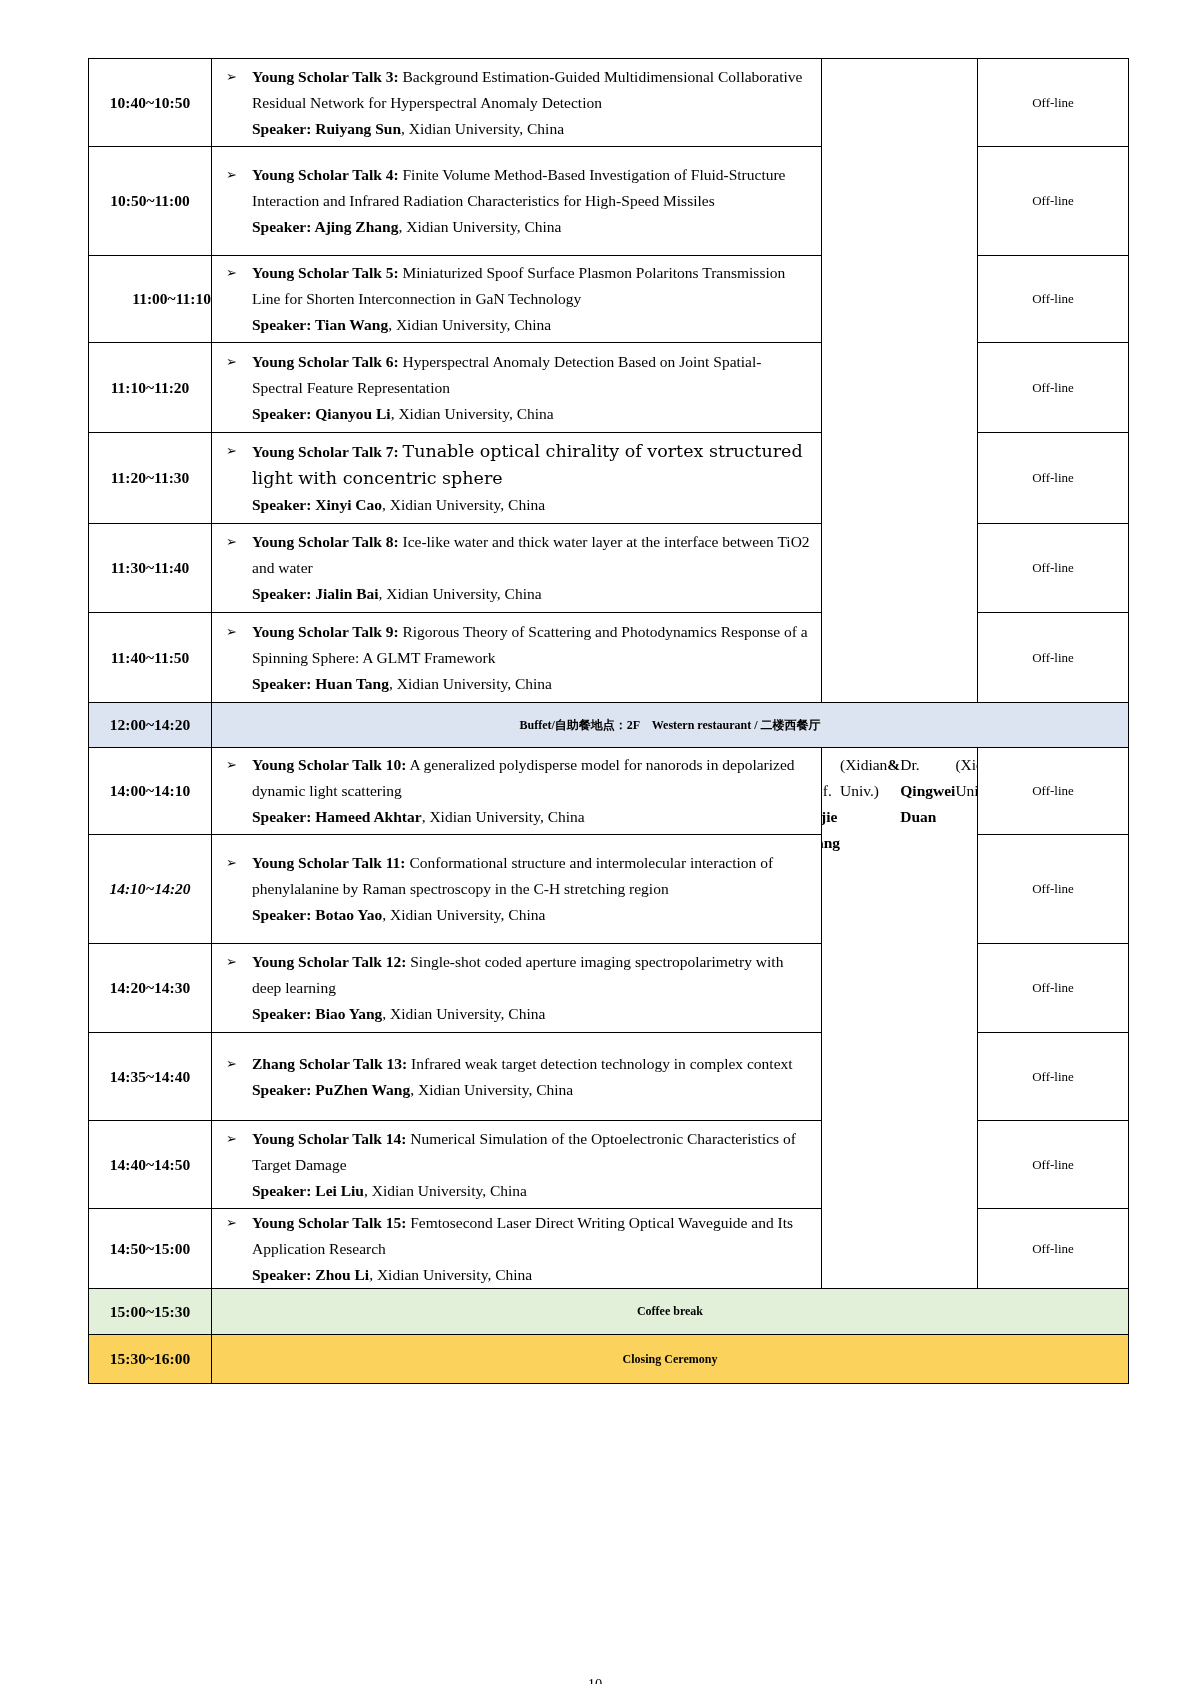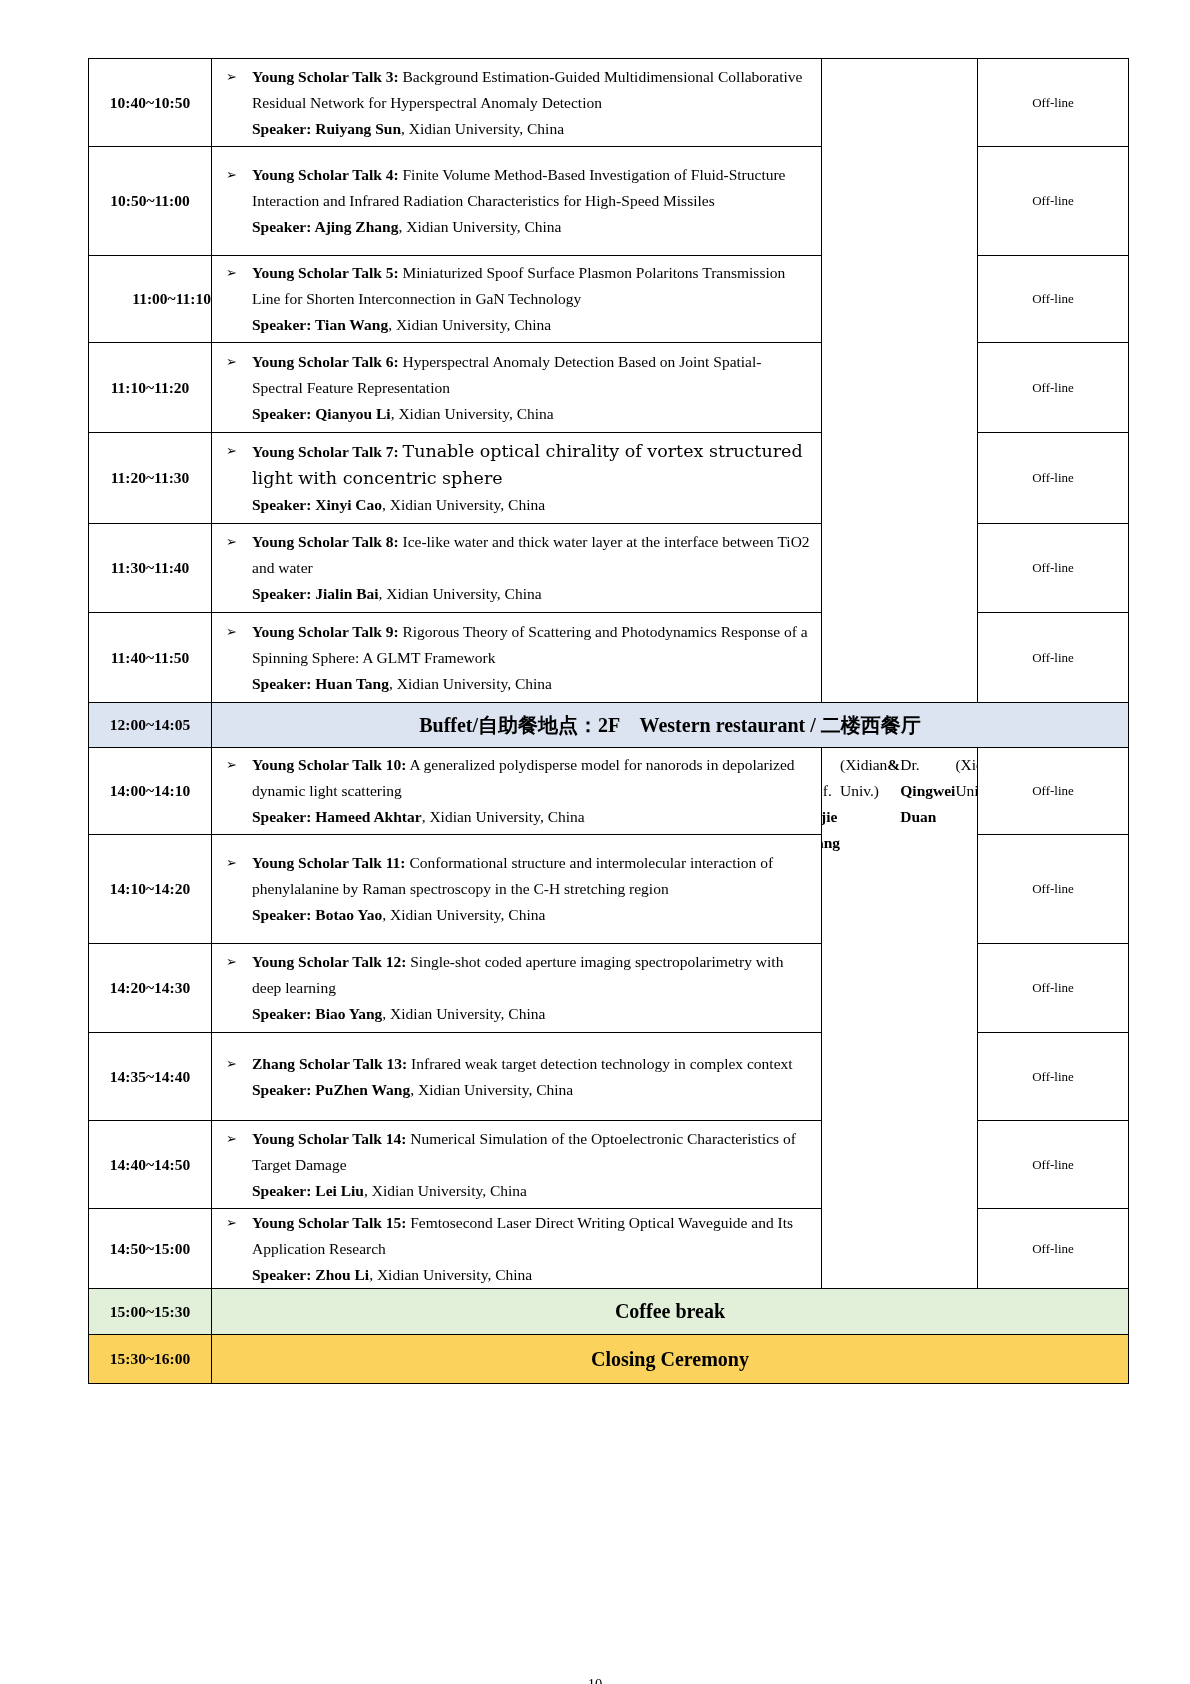--- a/index.html
+++ b/index.html
@@ -55,21 +55,21 @@
     font-size:13px;
   }
   .chair-cell{
     display:flex;flex-direction:row;justify-content:center;
     padding:4px 4px 4px 9px;
     font-size:15.5px;line-height:26px;
   }
   .banner-cell{
     grid-column:2 / 5;
     display:flex;align-items:center;justify-content:center;
-    font-weight:bold;font-size:20px;
+    font-weight:bold;font-size:12px;
     text-align:center;
   }
   .page-number{
     position:absolute;
     left:0;right:0;top:1676px;
     text-align:center;
     font-size:14.5px;
   }
 </style>
 </head>
@@ -83,21 +83,21 @@
 
     <div class="cell col-chair chair-cell" style="grid-row:9 / span 6;">
       <div><span>A. Prof. </span><b>Jiajie Wang</b></div>
       <div>(Xidian Univ.)</div>
       <div><b>&amp;</b></div>
       <div><span>Dr. </span><b>Qingwei Duan</b></div>
       <div>(Xidian Univ.)</div>
     </div>
 
     <div class="cell col-time time-cell" style="grid-row: 8; background: rgb(220, 228, 241);">
-        <span>12:00~14:05</span>
+        <span>12:00~14:20</span>
       </div>
     <div class="cell banner-cell" style="grid-row: 8; background: rgb(220, 228, 241);">
         <span>Buffet/自助餐地点：2F　Western restaurant / 二楼西餐厅</span>
       </div>
 
     <div class="cell col-time time-cell" style="grid-row: 15; background: rgb(226, 239, 217);">
         <span>15:00~15:30</span>
       </div>
     <div class="cell banner-cell" style="grid-row: 15; background: rgb(226, 239, 217);">
         <span>Coffee break</span>
@@ -255,21 +255,21 @@
       </span>
     </div>
     <div class="speaker-line">
       <b><span>Speaker:</span> <span>Hameed Akhtar</span></b><span>, Xidian University, China</span>
     </div>
   </div>
   <div class="cell col-mode mode-cell" style="grid-row: 9;">
     <span>Off-line</span>
   </div>
 
-  <div class="cell col-time time-cell" style="grid-row: 10;">
+  <div class="cell col-time time-cell" style="grid-row: 10; font-style: italic;">
     <span>14:10~14:20</span>
   </div>
   <div class="cell col-talk talk-cell" style="grid-row: 10;">
     <div class="bullet-line">
       <span class="bullet">➢</span>
       <span class="talk-text">
         <b>Young Scholar Talk 11:</b>
         <span class="talk-title">Conformational structure and intermolecular interaction of phenylalanine by Raman spectroscopy in the C-H stretching region</span>
       </span>
     </div>

